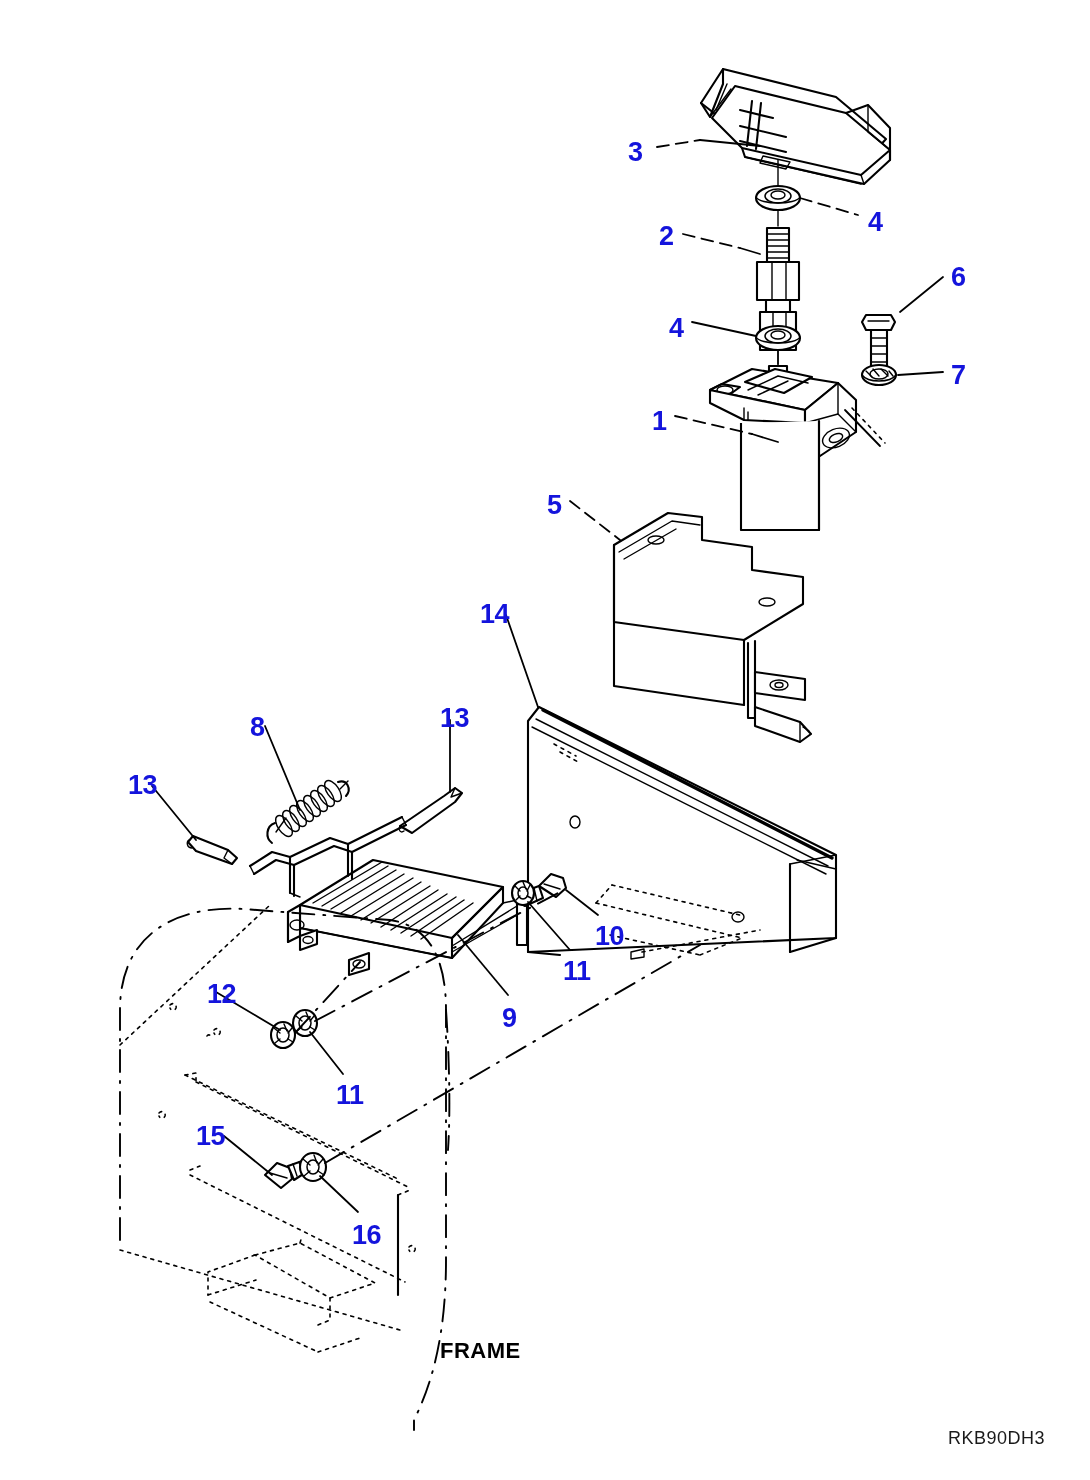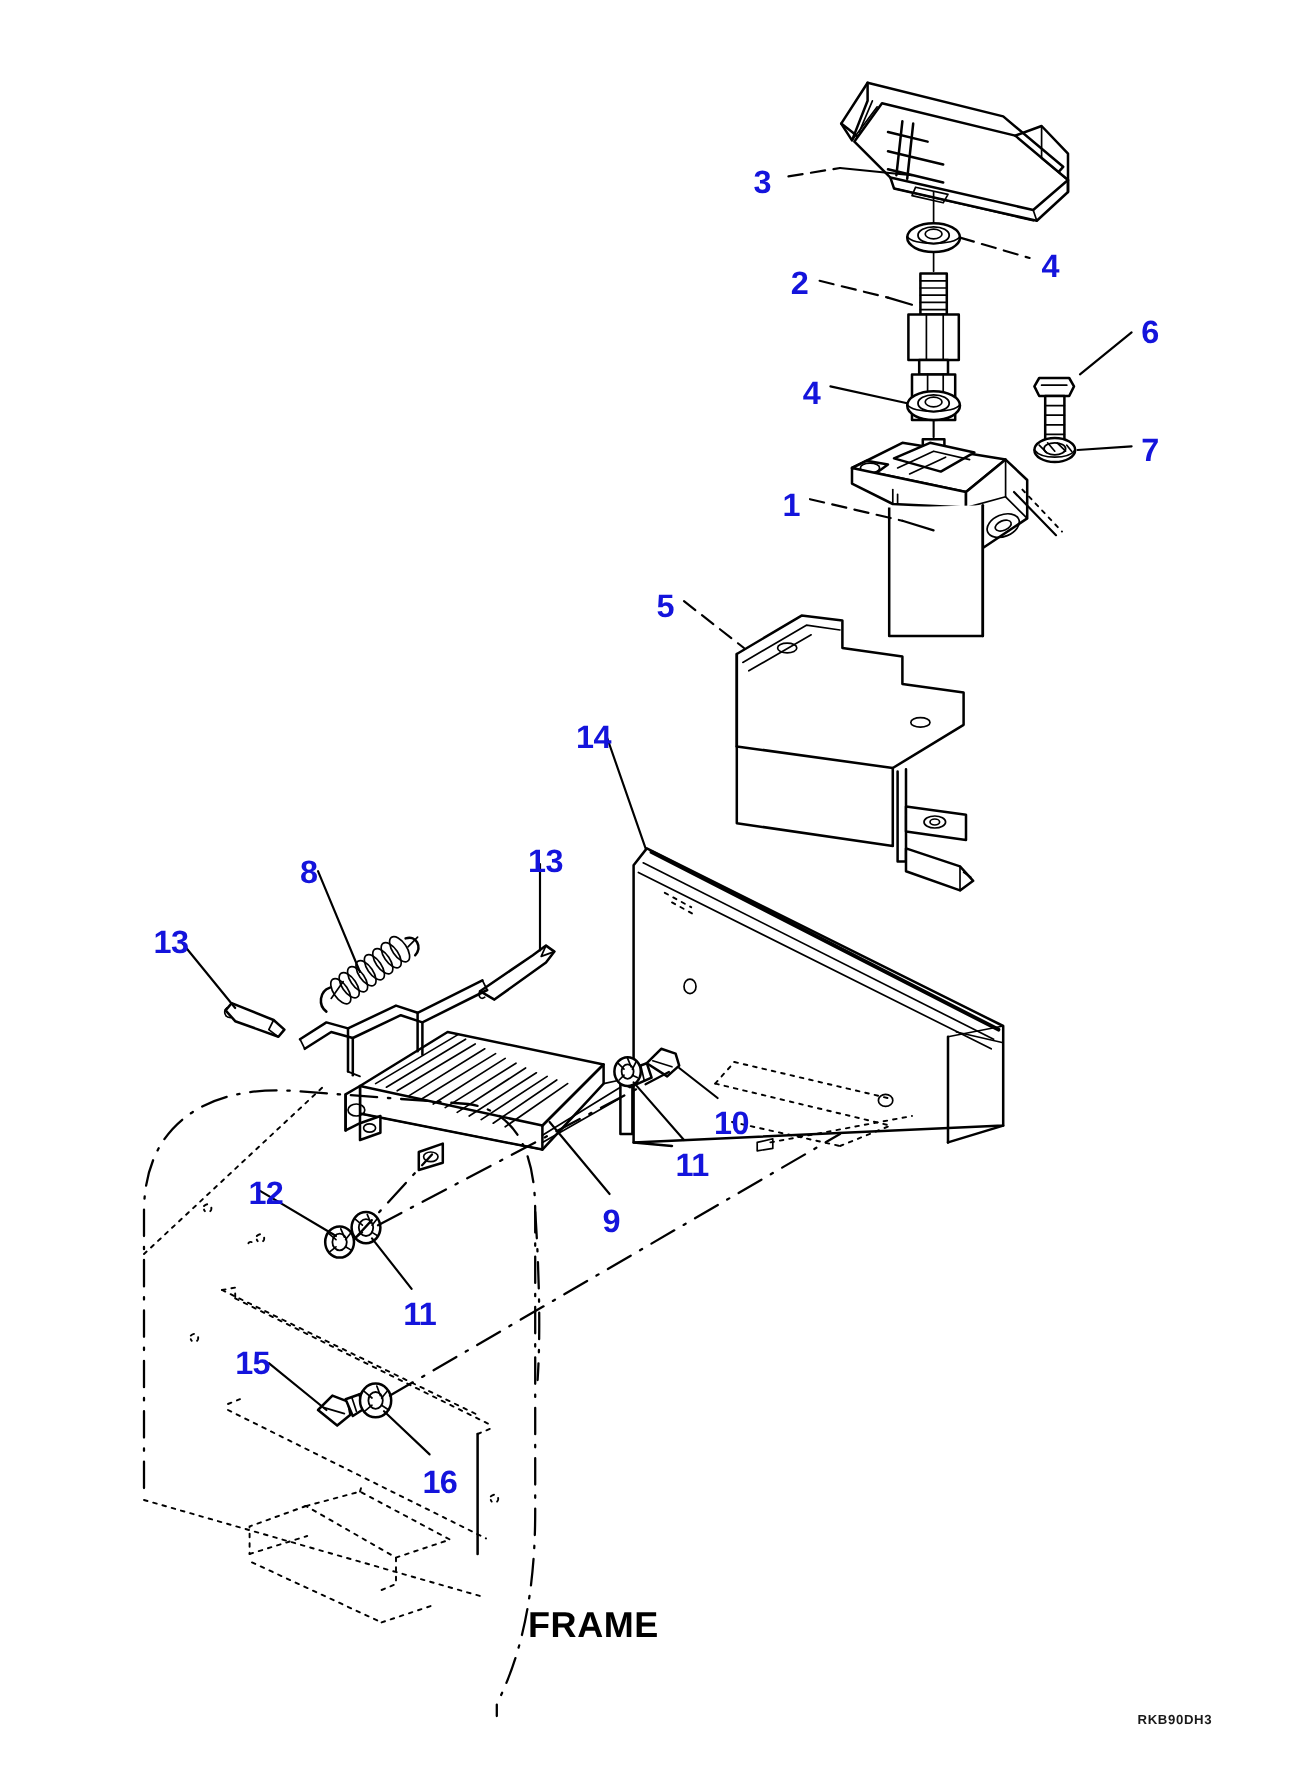--- a/index.html
+++ b/index.html
@@ -34,30 +34,30 @@
     line-height: 1;
     letter-spacing: -0.5px;
     white-space: nowrap;
     user-select: none;
   }
   .frame-label {
     position: absolute;
     color: #000000;
     font-family: "Liberation Sans", sans-serif;
     font-weight: bold;
-    font-size: 30px;
+    font-size: 22px;
     letter-spacing: 0.5px;
     white-space: nowrap;
   }
   .sheet-code {
     position: absolute;
     color: #1a1a1a;
     font-family: "Liberation Sans", sans-serif;
-    font-weight: bold;
-    font-size: 11px;
+    font-weight: normal;
+    font-size: 18px;
     letter-spacing: 0.5px;
     white-space: nowrap;
   }
 </style>
 </head>
 <body>
 
 <div id="sheet">
 
   <svg id="drawing" viewBox="0 0 1090 1480" xmlns="http://www.w3.org/2000/svg">

